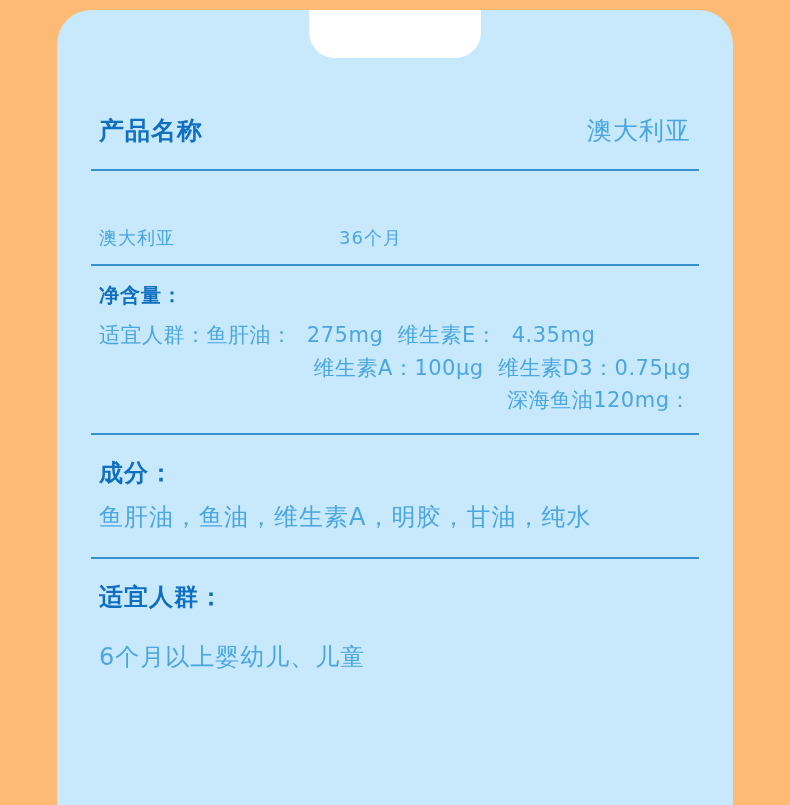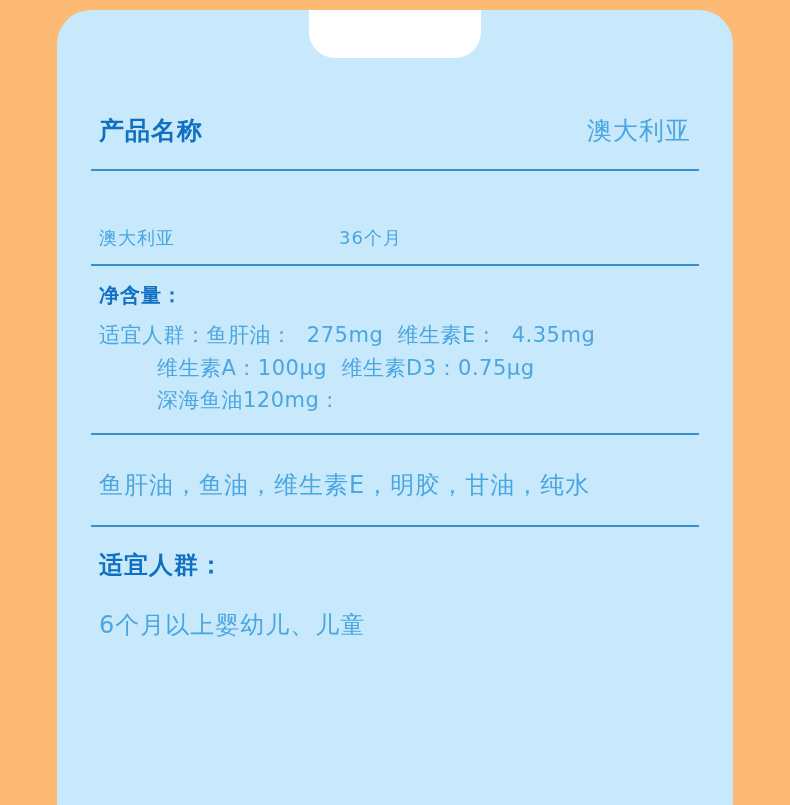--- a/index.html
+++ b/index.html
@@ -114,21 +114,21 @@
     margin-top: 10px;
   }
   .net-line {
     color: #4aa6e0;
     font-size: 21px;
     line-height: 1.55;
     white-space: pre;
     letter-spacing: 0.5px;
   }
   .indent-1 { padding-left: 0px; }
-  .indent-2 { padding-left: 58px; }
+  .indent-2 { padding-left: 58px; text-align: right; }
 
   
   .sec-ing > .label { font-size: 24px; display:block; letter-spacing: 1px; }
   .sec-ing .value {
     display: block;
     margin-top: 12px;
     font-size: 24px;
     letter-spacing: 1px;
   }
 
@@ -176,21 +176,22 @@
         <div class="net-lines">
           <div class="net-line indent-1">适宜人群：鱼肝油：  275mg  维生素E：  4.35mg</div>
           <div class="net-line indent-2">维生素A：100μg  维生素D3：0.75μg</div>
           <div class="net-line indent-2">深海鱼油120mg：</div>
         </div>
       </div>
 
       <div class="rule"></div>
 
       <div class="section sec-ing pad-top-lg pad-bot-lg">
-        <span class="value">鱼肝油，鱼油，维生素E，明胶，甘油，纯水</span>
+        <span class="label">成分：</span>
+        <span class="value">鱼肝油，鱼油，维生素A，明胶，甘油，纯水</span>
       </div>
 
       <div class="rule"></div>
 
       <div class="section sec-crowd pad-top-lg">
         <span class="label">适宜人群：</span>
         <span class="value">6个月以上婴幼儿、儿童</span>
       </div>
 
     </div>

